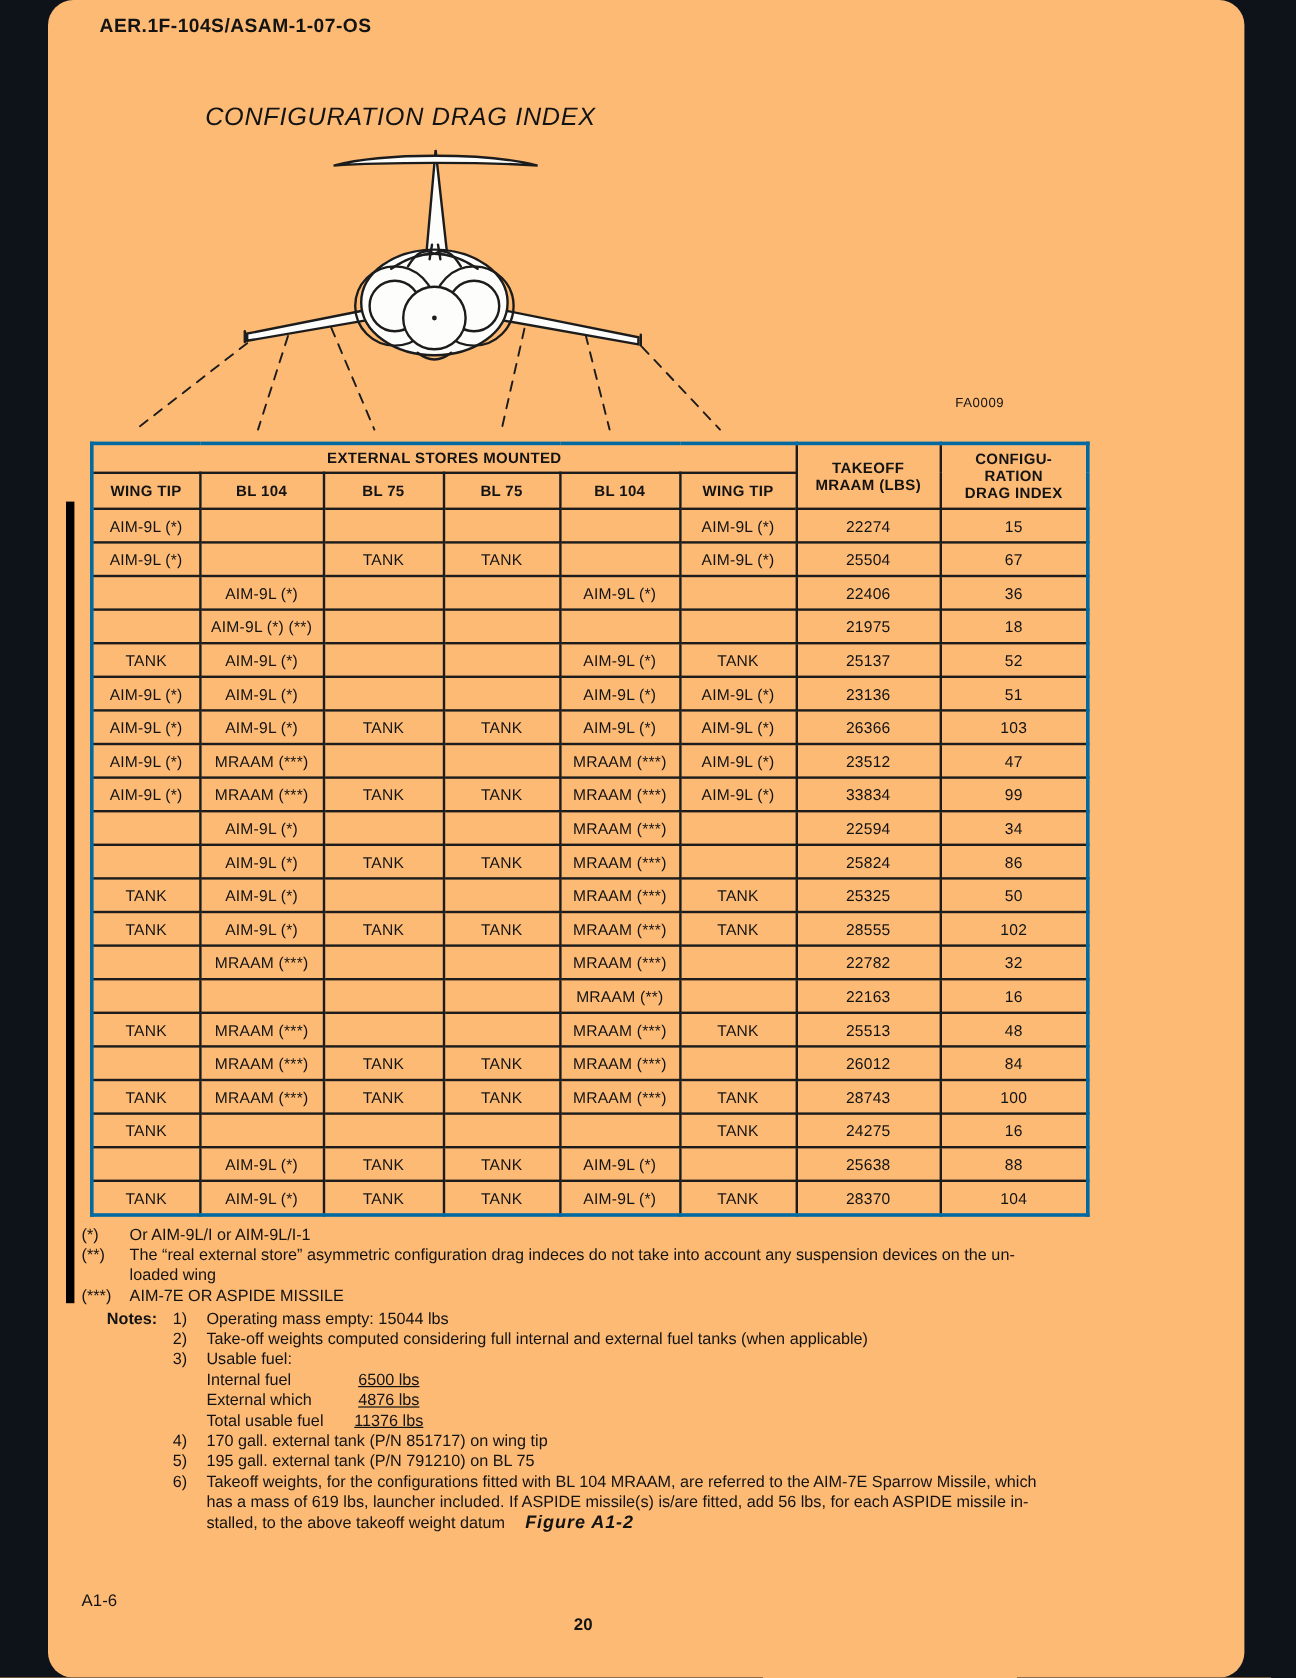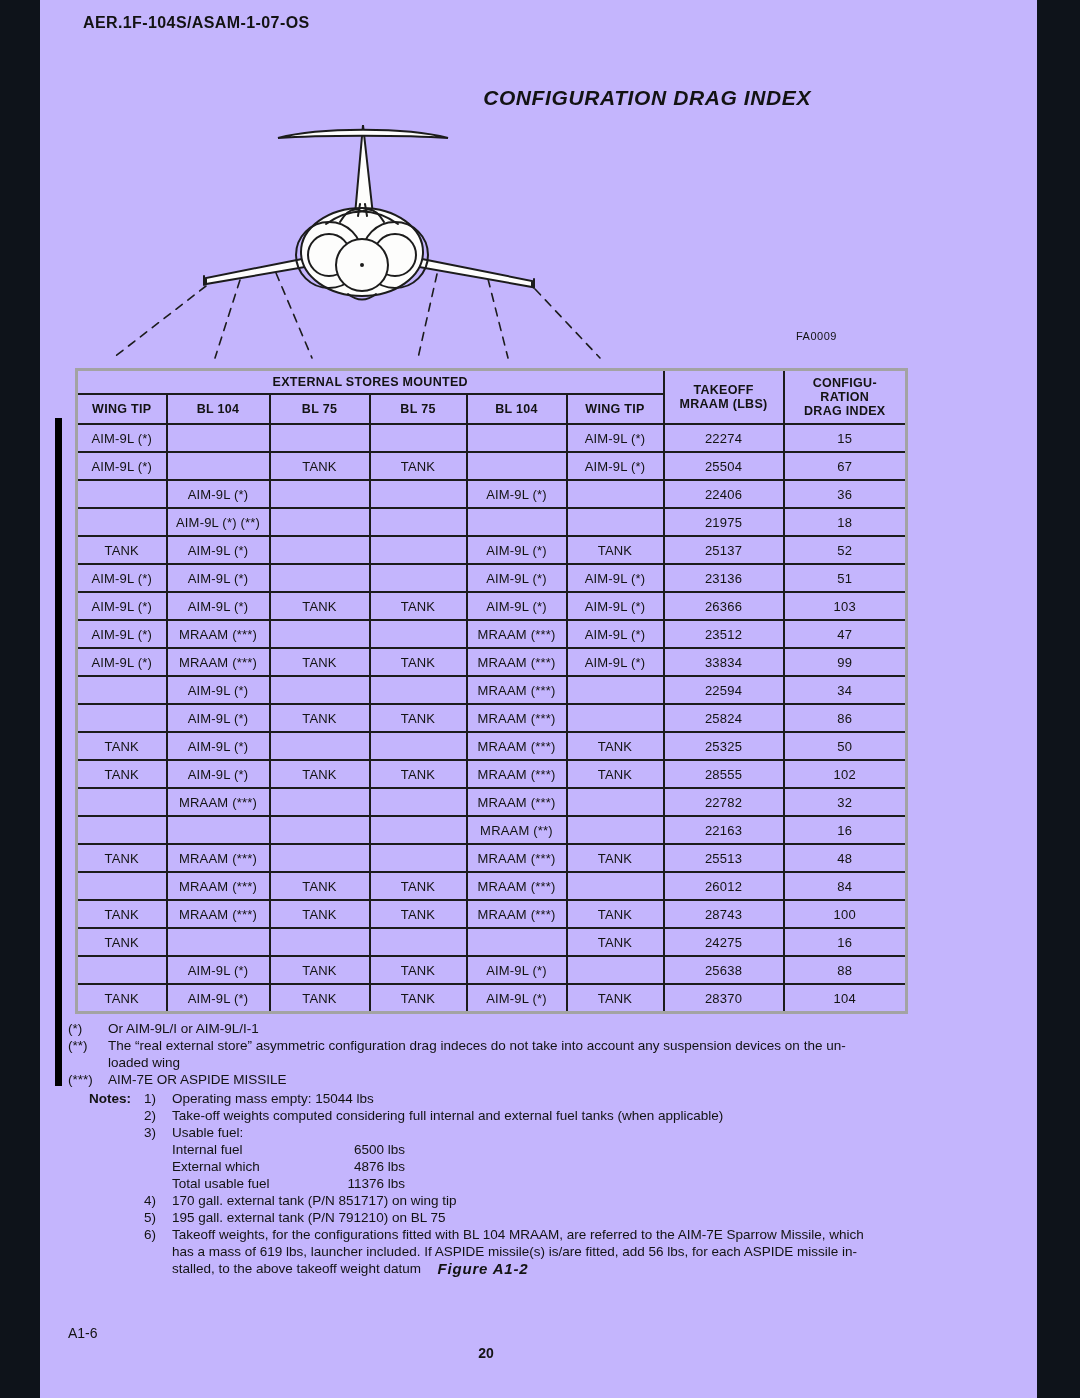--- a/index.html
+++ b/index.html
@@ -5,38 +5,38 @@
   html,body{margin:0;padding:0;}
   body{
     width:1080px;height:1398px;position:relative;
     background:#0e131a;
     font-family:"Liberation Sans",sans-serif;
     color:#131313;
     -webkit-font-smoothing:antialiased;
   }
   .page{
     position:absolute;left:40px;top:0;width:997px;height:1398px;
-    background:#c4b5fd;overflow:hidden;
+    background:#fdba74;overflow:hidden;border-radius:21px;
   }
   .doc-number{
     position:absolute;left:43px;top:14px;
     font-size:16px;font-weight:bold;letter-spacing:.4px;
   }
   .title{
-    position:absolute;left:131px;top:86px;width:640px;text-align:right;
-    font-size:21px;font-weight:bold;font-style:italic;letter-spacing:.6px;
+    position:absolute;left:131px;top:86px;width:640px;text-align:left;
+    font-size:21px;font-weight:normal;font-style:italic;letter-spacing:.6px;
   }
   .aircraft{position:absolute;left:40px;top:112px;}
   .fa-code{position:absolute;left:756px;top:330px;font-size:11px;letter-spacing:.5px;}
 
   
   .drag-table{
     position:absolute;left:35px;top:368px;
     border-collapse:collapse;table-layout:fixed;
-    border:3px solid #a3a3a3;
+    border:3px solid #0369a1;
   }
   .drag-table th,.drag-table td{
     border:2px solid #1c1c1c;
     text-align:center;vertical-align:middle;
     padding:0 2px;overflow:hidden;
   }
   .drag-table th{font-size:12.5px;font-weight:bold;letter-spacing:.3px;}
   .drag-table td{font-size:13px;height:26px;letter-spacing:.2px;white-space:nowrap;}
   .group-h{height:22px;}
   .cols-row th{height:28px;}
@@ -51,23 +51,23 @@
   .fn-row{display:flex;}
   .fn-marker{width:40px;flex:0 0 40px;}
   .fn-text{flex:1;white-space:pre-line;}
 
   
   .notes{position:absolute;left:28px;top:1090px;width:900px;font-size:13.5px;line-height:17px;margin-left:21px;}
   .notes-label{position:absolute;left:0;top:0;font-weight:bold;}
   .note-row{display:flex;margin-left:55px;}
   .note-num{width:28px;flex:0 0 28px;}
   .note-body{flex:1;white-space:pre-line;}
-  .fuel-row{display:flex;white-space:normal;gap:41px;}
+  .fuel-row{display:flex;white-space:normal;}
   .fuel-label{width:112px;flex:0 0 112px;}
-  .fuel-value{width:80px;flex:0 0 80px;text-align:right;}
+  .fuel-value{width:80px;flex:0 0 80px;text-align:center;text-decoration:underline;}
 
   .figure-caption{
     position:absolute;left:0;top:1260px;width:886px;text-align:center;
     font-size:15px;font-weight:bold;font-style:italic;letter-spacing:.8px;
   }
   .footer-left{position:absolute;left:28px;top:1325px;font-size:14px;}
   .page-number{position:absolute;left:0;top:1345px;width:892px;text-align:center;font-size:14px;font-weight:bold;}
 </style>
 </head>
 <body>

